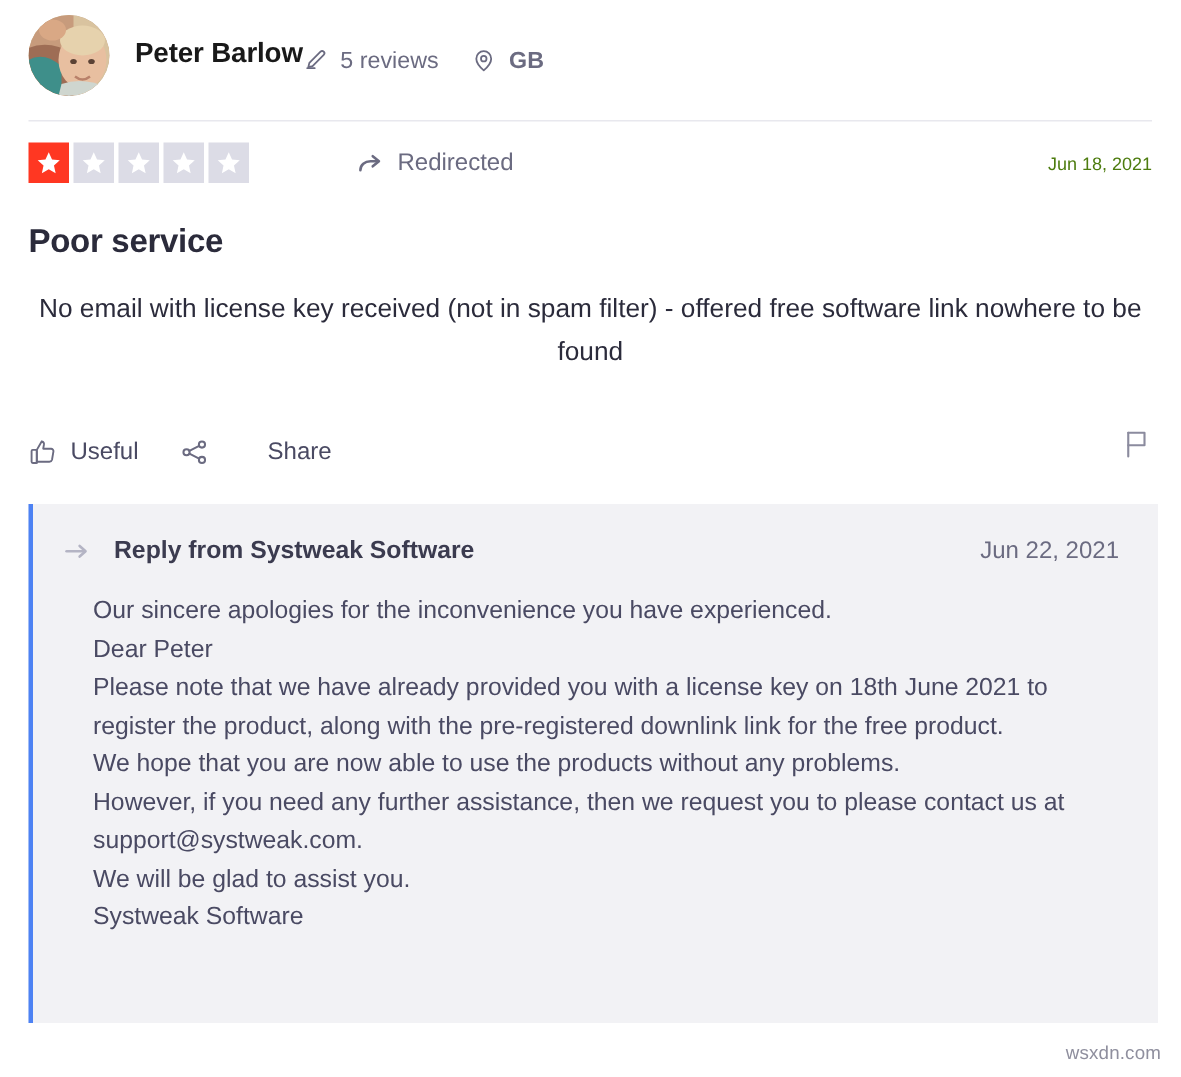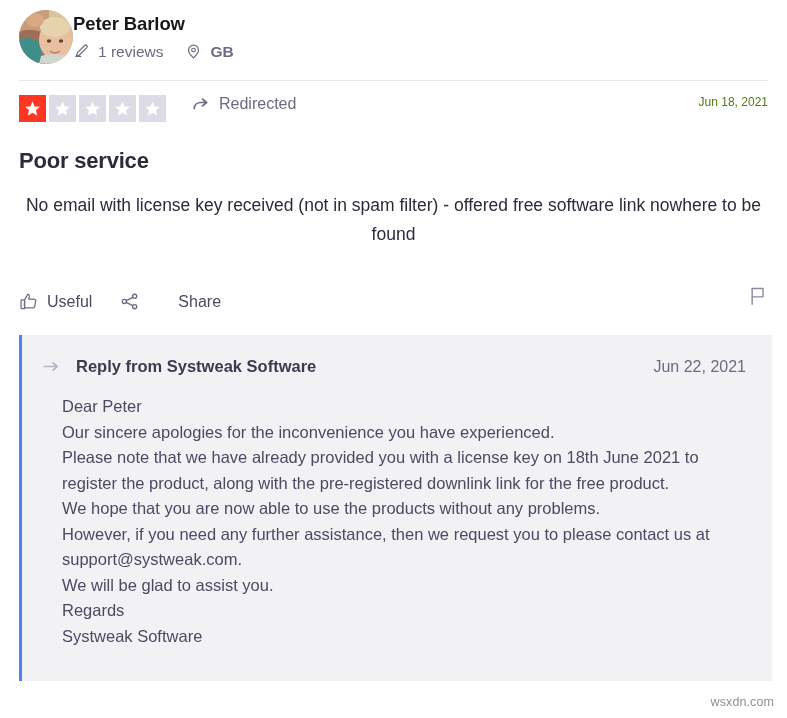--- a/index.html
+++ b/index.html
@@ -36,22 +36,23 @@
     height: 54px;
     border-radius: 50%;
     overflow: hidden;
     flex: 0 0 auto;
     position: relative;
     background: #c8a98a;
   }
   .avatar svg { display: block; }
 
   .consumer-meta {
-    display: flex;
-    flex-direction: column;
+    margin-left: 17px;
+    display: flex;
+    flex-direction: row;
     justify-content: center;
   }
   .consumer-name {
     font-size: 18.5px;
     font-weight: bold;
     color: #191919;
     letter-spacing: -0.1px;
     line-height: 22px;
   }
   .consumer-sub {
@@ -72,23 +73,24 @@
   
   .divider {
     height: 1px;
     background: #e8e8ee;
     margin: 20px 19px 0 19px;
   }
 
   
   .rating-row {
     display: flex;
-    align-items: flex-start;
+    align-items: center;
     padding: 14px 19px 0 19px;
     position: relative;
+    gap: 46px;
   }
   .stars {
     display: flex;
     gap: 3px;
   }
   .star-box {
     width: 27px;
     height: 27px;
     display: flex;
     align-items: center;
@@ -229,21 +231,21 @@
     <div class="consumer-meta">
       <div class="consumer-name">Peter Barlow</div>
       <div class="consumer-sub">
         <span class="chip">
           <span class="ic">
             <svg width="17" height="17" viewBox="0 0 24 24" fill="none" stroke="#6b6b81" stroke-width="1.7" stroke-linecap="round" stroke-linejoin="round">
               <path d="M4 19h7"></path>
               <path d="M16.5 3.5a2.12 2.12 0 0 1 3 3L9 17l-4 1 1-4Z"></path>
             </svg>
           </span>
-          <span>1 reviews</span>
+          <span>5 reviews</span>
         </span>
         <span class="chip">
           <span class="ic">
             <svg width="17" height="17" viewBox="0 0 24 24" fill="none" stroke="#6b6b81" stroke-width="1.7" stroke-linecap="round" stroke-linejoin="round">
               <path d="M12 21s7-6.1 7-11a7 7 0 1 0-14 0c0 4.9 7 11 7 11Z"></path>
               <circle cx="12" cy="10" r="2.6"></circle>
             </svg>
           </span>
           <span>GB</span>
         </span>
@@ -335,25 +337,24 @@
       <span class="reply-arrow">
         <svg width="19" height="19" viewBox="0 0 24 24" fill="none" stroke="#b4b4c4" stroke-width="2.2" stroke-linecap="round" stroke-linejoin="round">
           <line x1="3" y1="12" x2="18" y2="12"></line>
           <polyline points="14,7.5 19,12 14,16.5"></polyline>
         </svg>
       </span>
       <span class="reply-title">Reply from Systweak Software</span>
       <span class="reply-date">Jun 22, 2021</span>
     </div>
     <div class="reply-body">
+      <p>Our sincere apologies for the inconvenience you have experienced.</p>
       <p>Dear Peter</p>
-      <p>Our sincere apologies for the inconvenience you have experienced.</p>
       <p>Please note that we have already provided you with a license key on 18th June 2021 to register the product, along with the pre-registered downlink link for the free product.</p>
       <p>We hope that you are now able to use the products without any problems.</p>
       <p>However, if you need any further assistance, then we request you to please contact us at support@systweak.com.</p>
       <p>We will be glad to assist you.</p>
-      <p>Regards</p>
       <p>Systweak Software</p>
     </div>
   </div>
 
   <div class="watermark">wsxdn.com</div>
 </div>
 
 </body></html>

